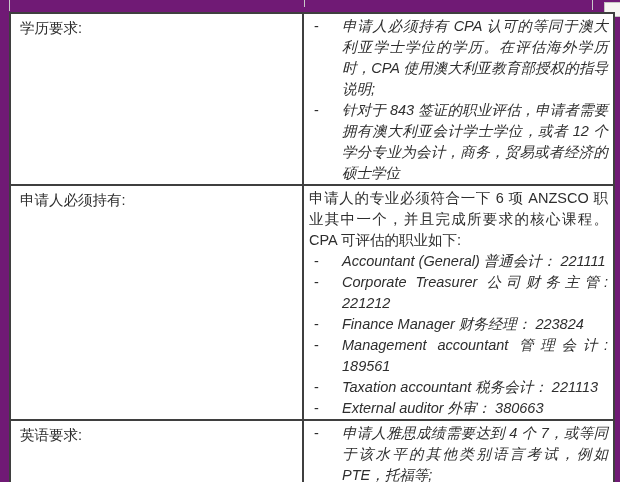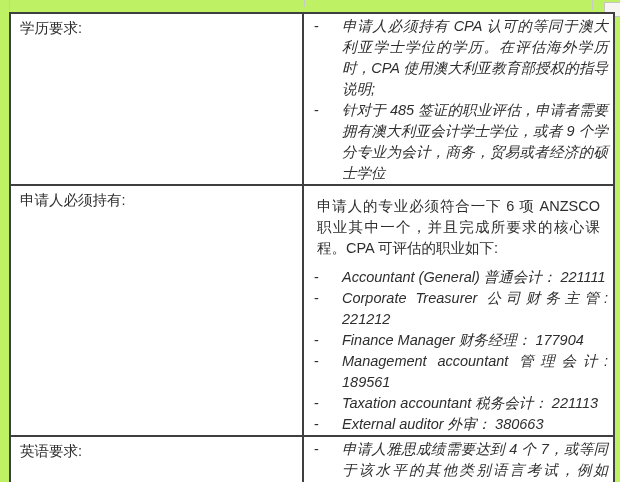--- a/index.html
+++ b/index.html
@@ -11,21 +11,21 @@
     height: 482px;
     background: #fdfcfa;
     font-family: "Liberation Sans", "DejaVu Sans", sans-serif;
     color: #2e2e2e;
   }
   .page {
     position: relative;
     width: 620px;
     height: 482px;
     overflow: hidden;
-    background: #bef264;
+    background: #701a75;
   }
   
   .tick {
     position: absolute;
     top: 0;
     width: 1px;
     background: #c9c9c9;
   }
   .t1 { left: 9px;  height: 11px; }
   .t2 { left: 304px; height: 7px; }
@@ -61,21 +61,21 @@
   tr.r1 { height: 144px; }
   tr.r2 { height: 191px; }
   tr.r3 { height: 124px; }
   .label-cell {
     padding: 4px 6px 0 9px;
   }
   .content-cell {
     padding: 2px 5px 0 5px;
   }
   .para {
-    margin: 8px;
+    margin: 0;
     text-align: justify;
   }
   .li {
     display: flex;
     align-items: flex-start;
   }
   .dash {
     flex: 0 0 33px;
     padding-left: 5px;
     box-sizing: border-box;
@@ -107,42 +107,42 @@
         <td class="label-cell">
           <span>学历要求:</span>
         </td>
         <td class="content-cell">
           <div class="li">
             <span class="dash">-</span>
             <span class="txt">申请人必须持有 CPA 认可的等同于澳大利亚学士学位的学历。在评估海外学历时，CPA 使用澳大利亚教育部授权的指导说明;</span>
           </div>
           <div class="li">
             <span class="dash">-</span>
-            <span class="txt">针对于 485 签证的职业评估，申请者需要拥有澳大利亚会计学士学位，或者 9 个学分专业为会计，商务，贸易或者经济的硕士学位</span>
+            <span class="txt">针对于 843 签证的职业评估，申请者需要拥有澳大利亚会计学士学位，或者 12 个学分专业为会计，商务，贸易或者经济的硕士学位</span>
           </div>
         </td>
       </tr>
 
       <tr class="r2">
         <td class="label-cell">
           <span>申请人必须持有:</span>
         </td>
         <td class="content-cell">
           <p class="para">申请人的专业必须符合一下 6 项 ANZSCO 职业其中一个，并且完成所要求的核心课程。CPA 可评估的职业如下:</p>
           <div class="li">
             <span class="dash">-</span>
             <span class="txt">Accountant (General) 普通会计： 221111</span>
           </div>
           <div class="li">
             <span class="dash">-</span>
             <span class="txt">Corporate Treasurer 公司财务主管: 221212</span>
           </div>
           <div class="li">
             <span class="dash">-</span>
-            <span class="txt">Finance Manager 财务经理： 177904</span>
+            <span class="txt">Finance Manager 财务经理： 223824</span>
           </div>
           <div class="li">
             <span class="dash">-</span>
             <span class="txt">Management accountant 管理会计: 189561</span>
           </div>
           <div class="li">
             <span class="dash">-</span>
             <span class="txt">Taxation accountant 税务会计： 221113</span>
           </div>
           <div class="li">

